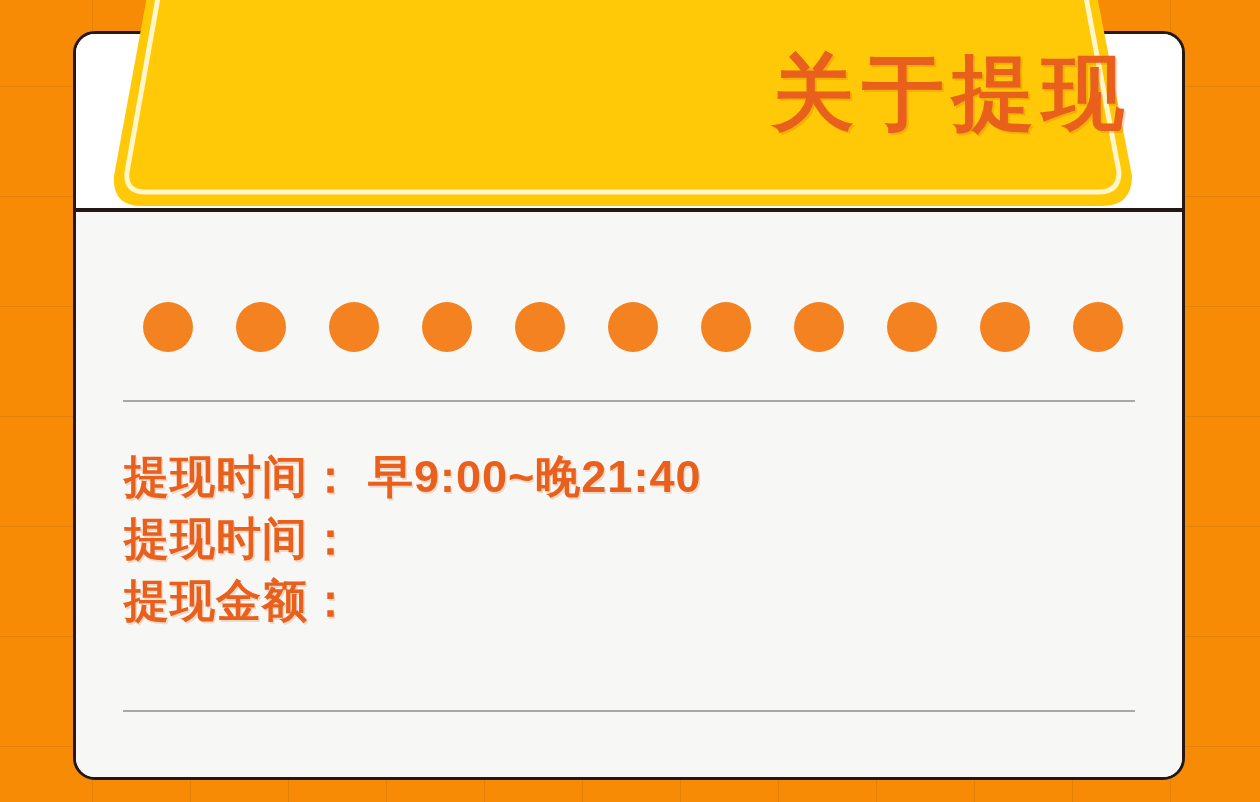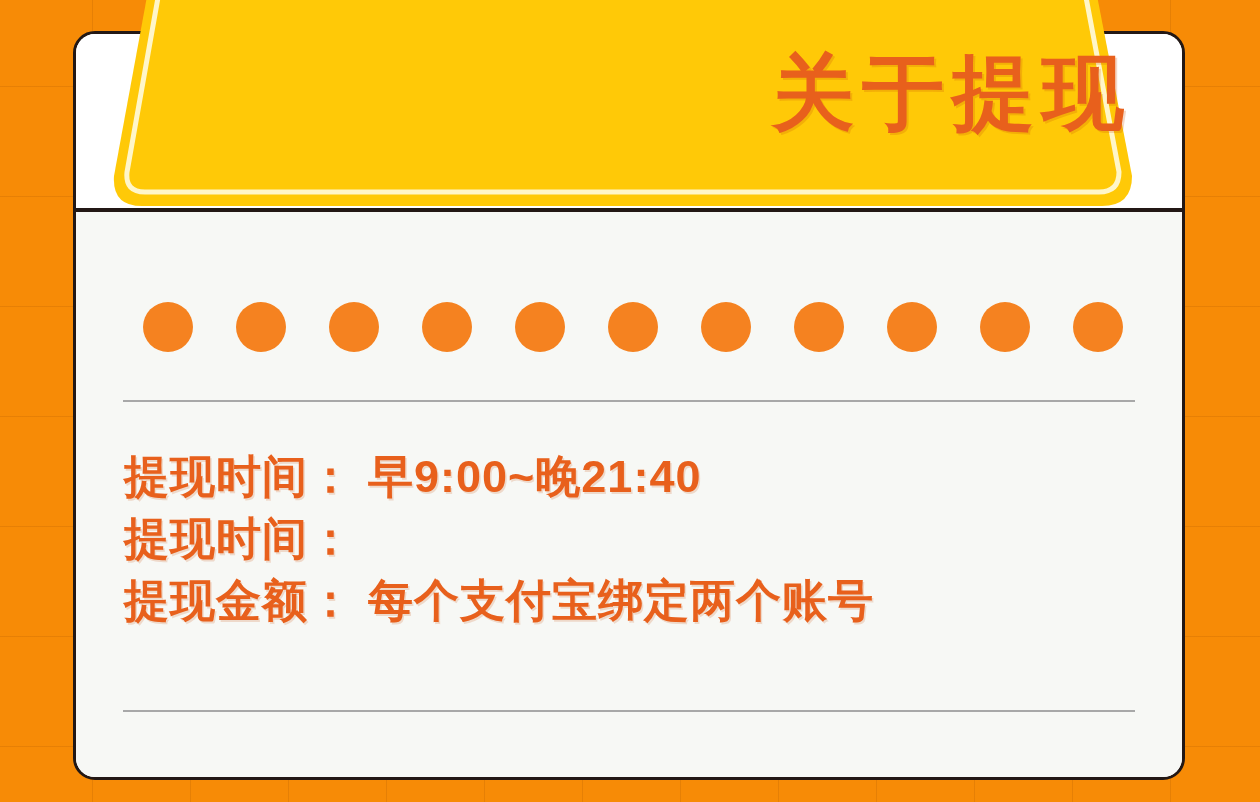--- a/index.html
+++ b/index.html
@@ -188,21 +188,20 @@
       <div class="info-block">
         <div class="info-line">
           <span class="info-label">提现时间：</span>
           <span class="info-value">早9:00~晚21:40</span>
         </div>
         <div class="info-line">
           <span class="info-label">提现时间：</span>
         </div>
         <div class="info-line">
           <span class="info-label">提现金额：</span>
-          <span class="info-value">每个支付宝绑定两个账号</span>
         </div>
       </div>
 
       <div class="rule rule-bottom"></div>
 
     </div>
   </div>
 
   <div class="title-banner">
     <svg viewBox="0 0 1020 206" preserveAspectRatio="none">

